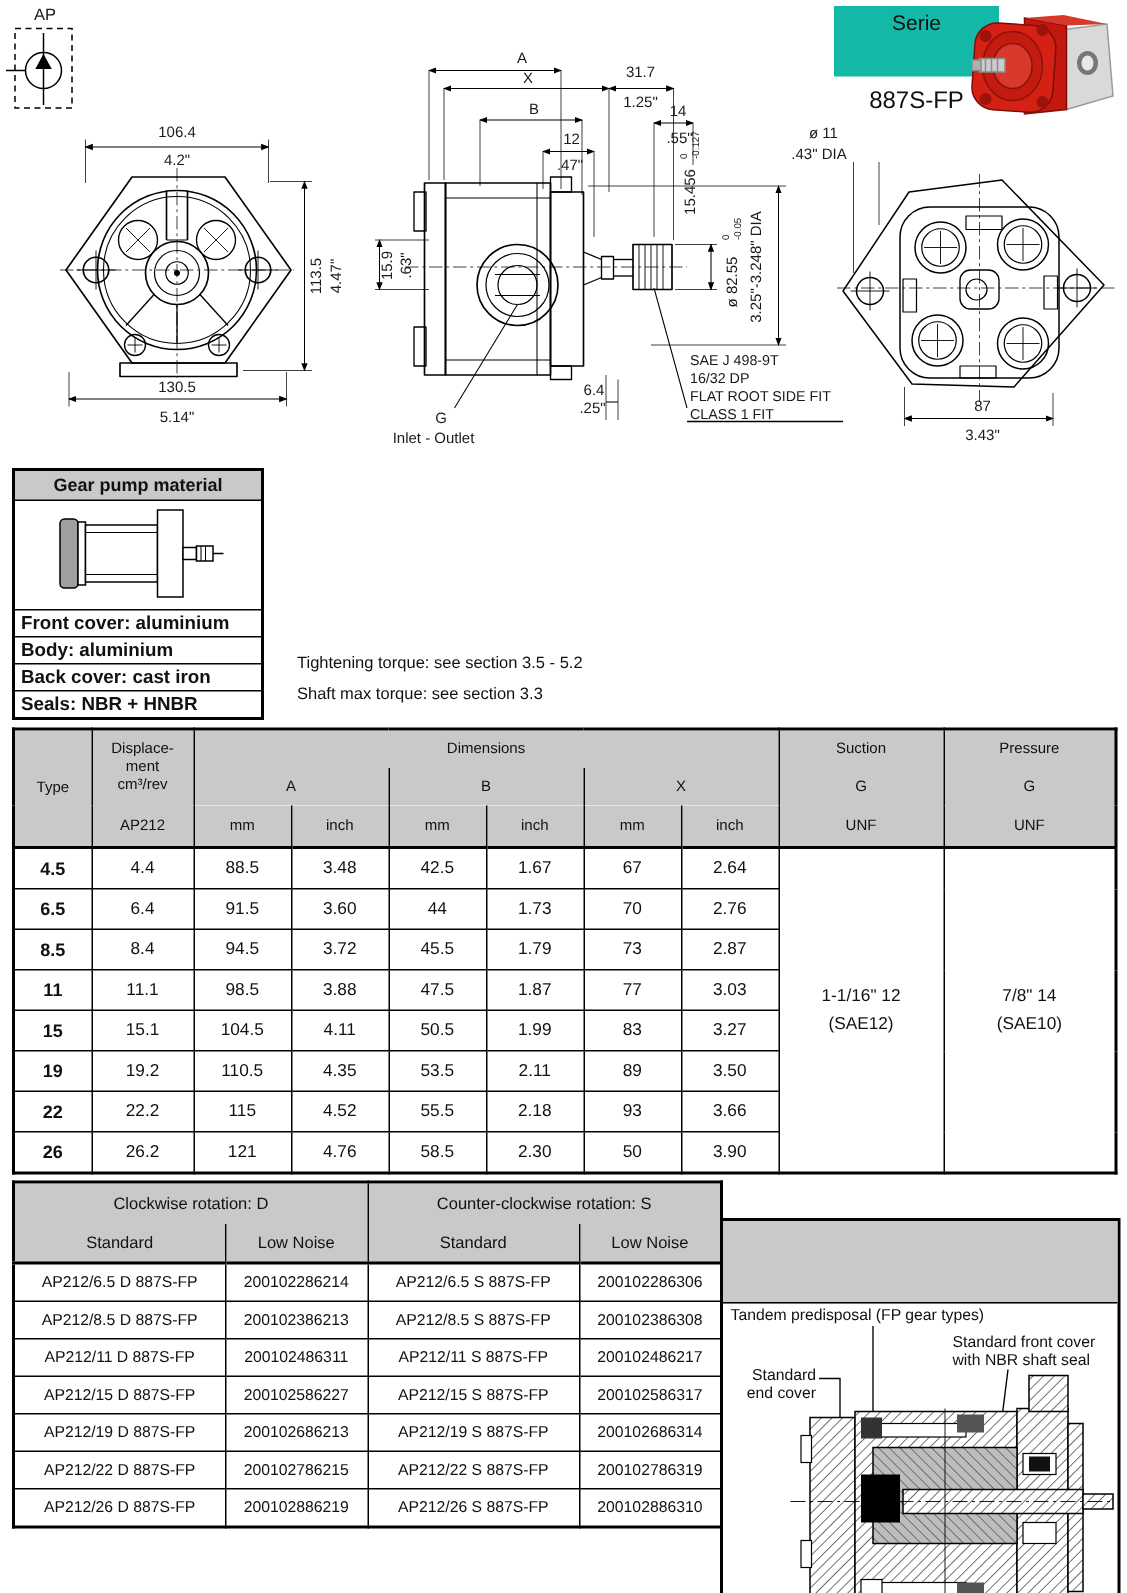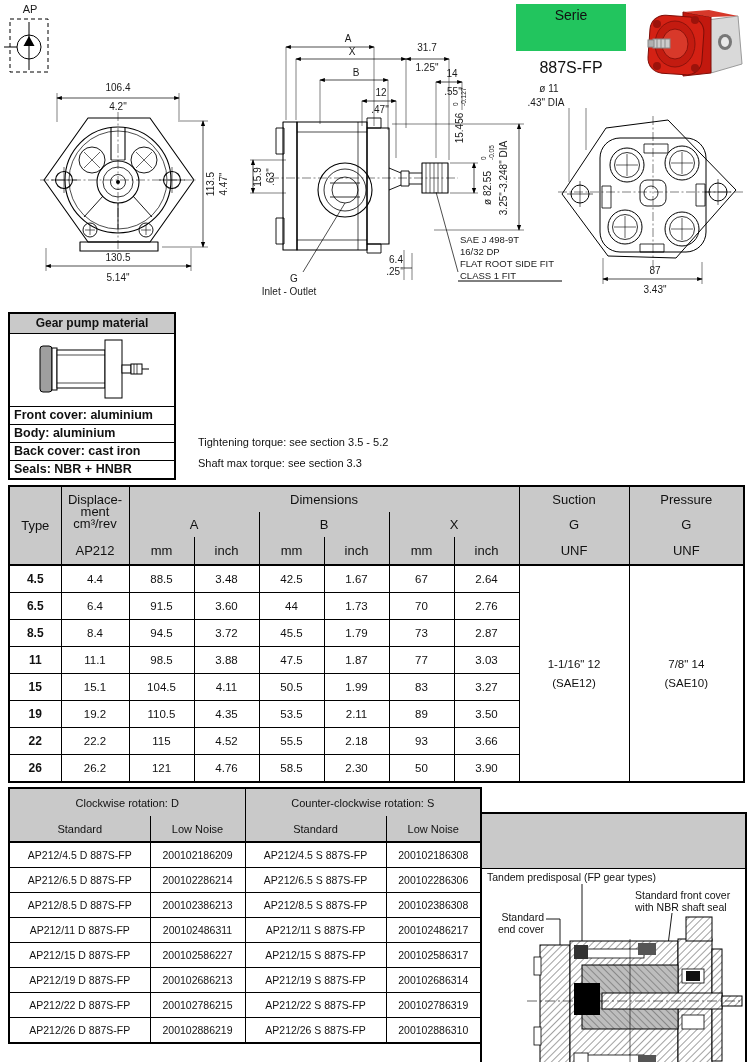--- a/index.html
+++ b/index.html
@@ -6,21 +6,21 @@
   .page{position:relative;width:751px;height:1062px;background:#fff;overflow:hidden;
         font-family:"Liberation Sans", sans-serif;color:#111;}
   svg text{font-family:"Liberation Sans", sans-serif;fill:#1a1a1a;}
   .dim{font-size:10px;}
   .dimS{font-size:6.5px;}
   .note{font-size:9.5px;}
   
   .tbl{border-collapse:collapse;table-layout:fixed;position:absolute;background:#fff;border:2px solid #000;}
   .tbl th,.tbl td{border:1px solid #000;font-weight:normal;padding:0;text-align:center;vertical-align:middle;overflow:hidden;}
   #dims{left:8px;top:485px;width:735px;}
-  #dims th{background:#c9c9c9;font-size:13px;}
+  #dims th{background:#c9c9c9;font-size:10px;}
   #dims thead tr:nth-child(1){height:25px;}
   #dims thead tr:nth-child(2){height:25px;}
   #dims thead tr:nth-child(3){height:27px;}
   #dims td{font-size:11.5px;height:26px;}
   #dims tbody tr:first-child td{border-top:2px solid #000;}
   #dims .typecol{font-weight:bold;font-size:12px;}
   .nb-b{border-bottom:hidden !important;}
   .nb-t{border-top:hidden !important;}
   .hband{display:block;}
   .b1{height:25px;line-height:25px;}
@@ -40,21 +40,21 @@
   #figpanel .band{height:54px;background:#c9c9c9;border-bottom:1px solid #000;}
   #figpanel .content{position:relative;height:201px;}
   .figlabel{position:absolute;font-size:10.5px;line-height:12px;z-index:2;}
   
   #matbox{position:absolute;left:8px;top:312px;width:164px;border:2px solid #000;background:#fff;font-weight:bold;}
   #matbox .mtitle{height:19px;line-height:19px;text-align:center;background:#c9c9c9;
                   border-bottom:1px solid #000;font-size:12px;}
   #matbox .mdraw{height:72px;}
   #matbox .mrow{height:17px;line-height:17px;border-top:1px solid #000;font-size:12.5px;padding-left:4px;}
   
-  #serie{position:absolute;left:516px;top:4px;width:110px;height:47px;background:#22c55e;text-align:center;}
+  #serie{position:absolute;left:556px;top:4px;width:110px;height:47px;background:#14b8a6;text-align:center;}
   #serie .s1{font-size:14px;line-height:18px;padding-top:2px;}
   #serie .s2{font-size:16px;line-height:24px;margin-top:32px;}
   .torque{position:absolute;left:198px;font-size:11px;}
 </style>
 </head>
 <body>
 
 <div class="page">
 
   <svg style="position:absolute;left:0;top:0;" width="751" height="310" viewBox="0 0 751 310">
@@ -474,26 +474,20 @@
       </tr>
       <tr>
         <th class="nb-t">Standard</th>
         <th class="nb-t">Low Noise</th>
         <th class="nb-t">Standard</th>
         <th class="nb-t">Low Noise</th>
       </tr>
     </thead>
     <tbody id="ord-body">
         <tr>
-          <td>AP212/4.5 D 887S-FP</td>
-          <td>200102186209</td>
-          <td>AP212/4.5 S 887S-FP</td>
-          <td>200102186308</td>
-        </tr>
-        <tr>
           <td>AP212/6.5 D 887S-FP</td>
           <td>200102286214</td>
           <td>AP212/6.5 S 887S-FP</td>
           <td>200102286306</td>
         </tr>
         <tr>
           <td>AP212/8.5 D 887S-FP</td>
           <td>200102386213</td>
           <td>AP212/8.5 S 887S-FP</td>
           <td>200102386308</td>

